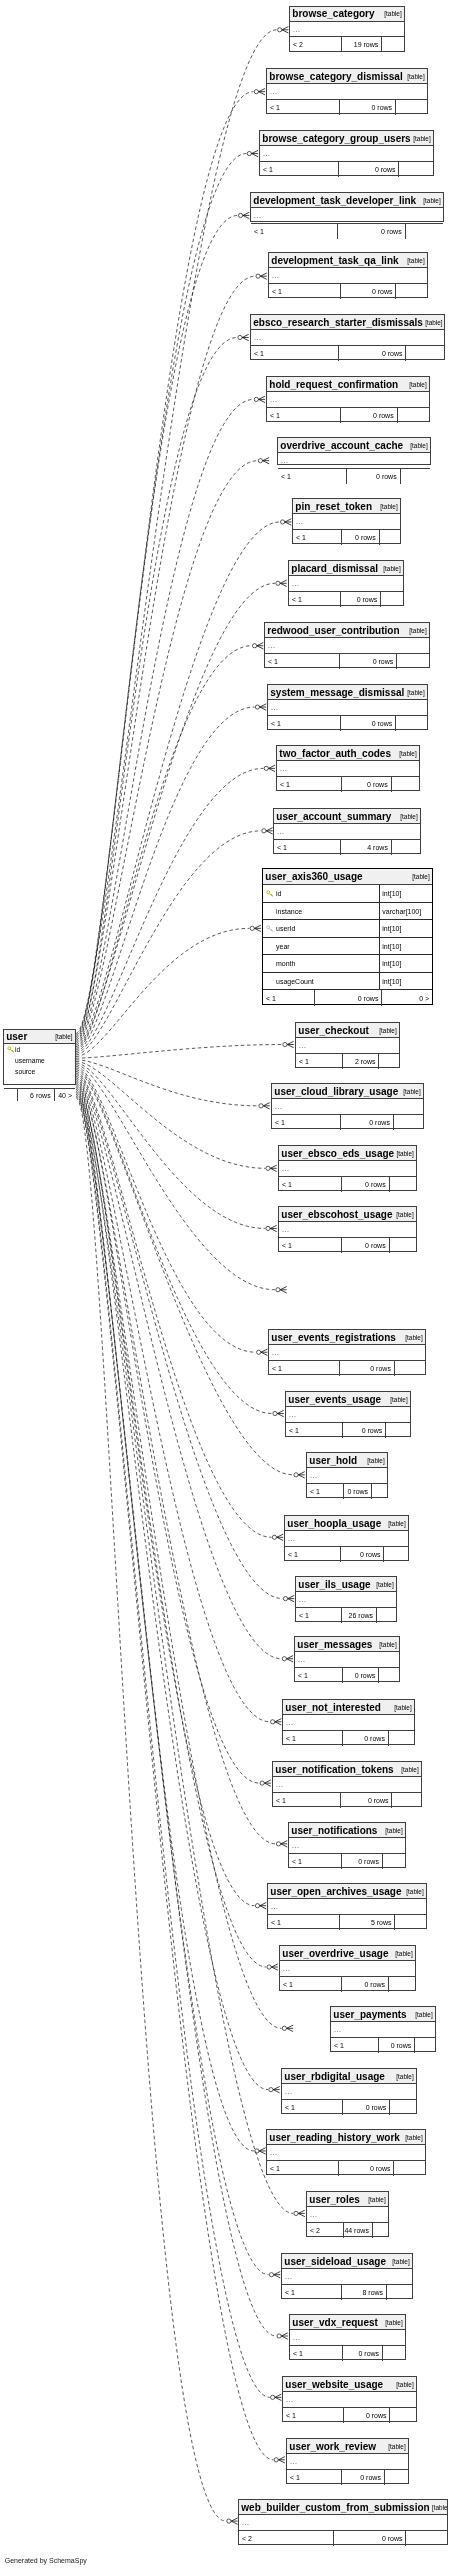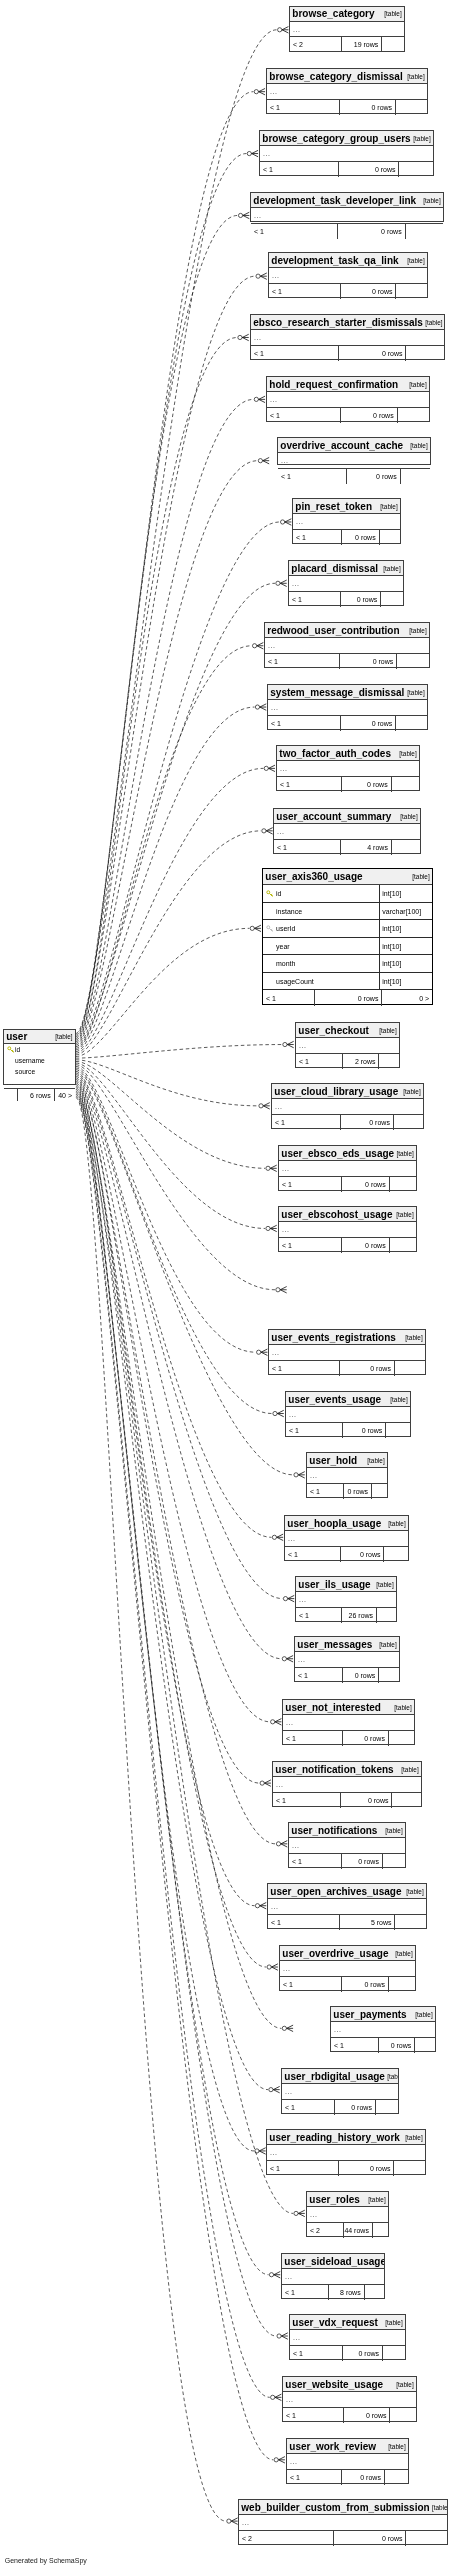--- a/index.html
+++ b/index.html
@@ -693,21 +693,21 @@
         <span class="nm">user_payments</span>
         <span class="tl">[table]</span>
       </div>
       <div class="ell">...</div>
       <div class="ftr">
         <div class="c c1">&lt; 1</div>
         <div class="c c2">0 rows</div>
         <div class="c c3"></div>
       </div>
     </div>
-    <div class="tnode" style="left: 281px; top: 2068px; width: 118px; height: 46px; text-align: right;">
+    <div class="tnode" style="left: 281px; top: 2068px; width: 136px; height: 46px; text-align: right;">
       <div class="hdr">
         <span class="nm">user_rbdigital_usage</span>
         <span class="tl">[table]</span>
       </div>
       <div class="ell">...</div>
       <div class="ftr">
         <div class="c c1">&lt; 1</div>
         <div class="c c2">0 rows</div>
         <div class="c c3"></div>
       </div>
@@ -729,21 +729,21 @@
         <span class="nm">user_roles</span>
         <span class="tl">[table]</span>
       </div>
       <div class="ell">...</div>
       <div class="ftr">
         <div class="c c1">&lt; 2</div>
         <div class="c c2">44 rows</div>
         <div class="c c3"></div>
       </div>
     </div>
-    <div class="tnode" style="left: 281px; top: 2253px; width: 104px; height: 46px;">
+    <div class="tnode" style="left: 281px; top: 2253px; width: 132px; height: 46px;">
       <div class="hdr">
         <span class="nm">user_sideload_usage</span>
         <span class="tl">[table]</span>
       </div>
       <div class="ell">...</div>
       <div class="ftr">
         <div class="c c1">&lt; 1</div>
         <div class="c c2">8 rows</div>
         <div class="c c3"></div>
       </div>

